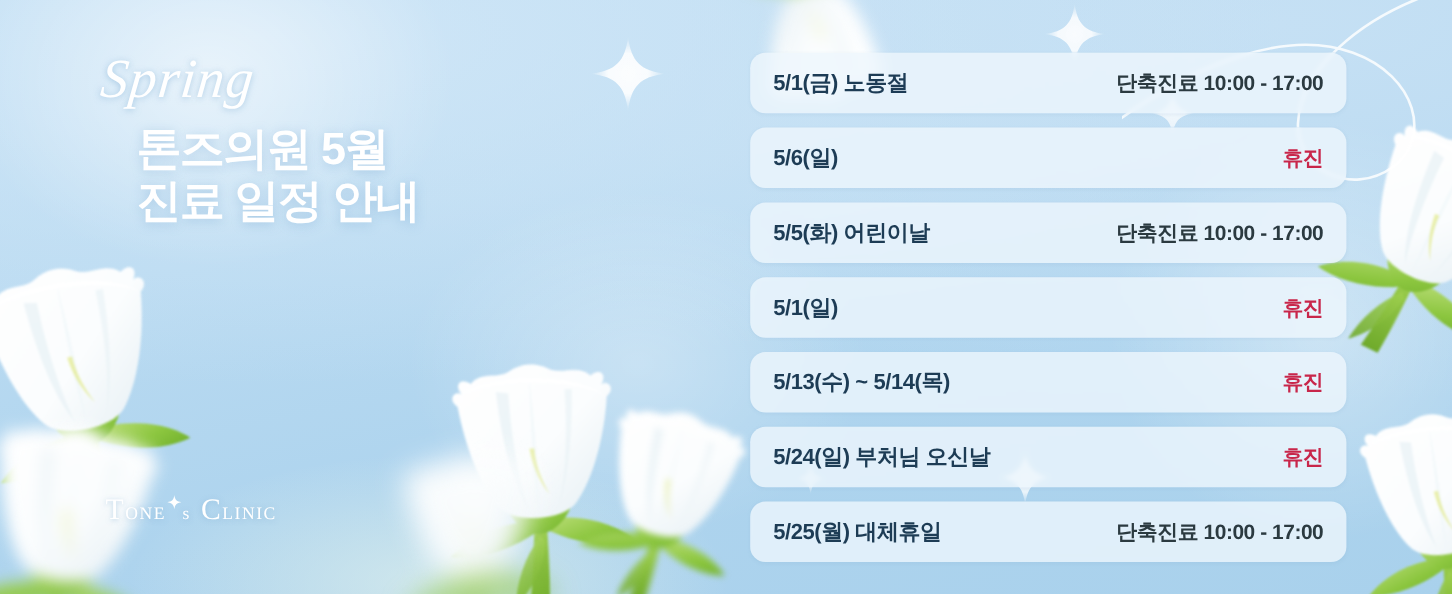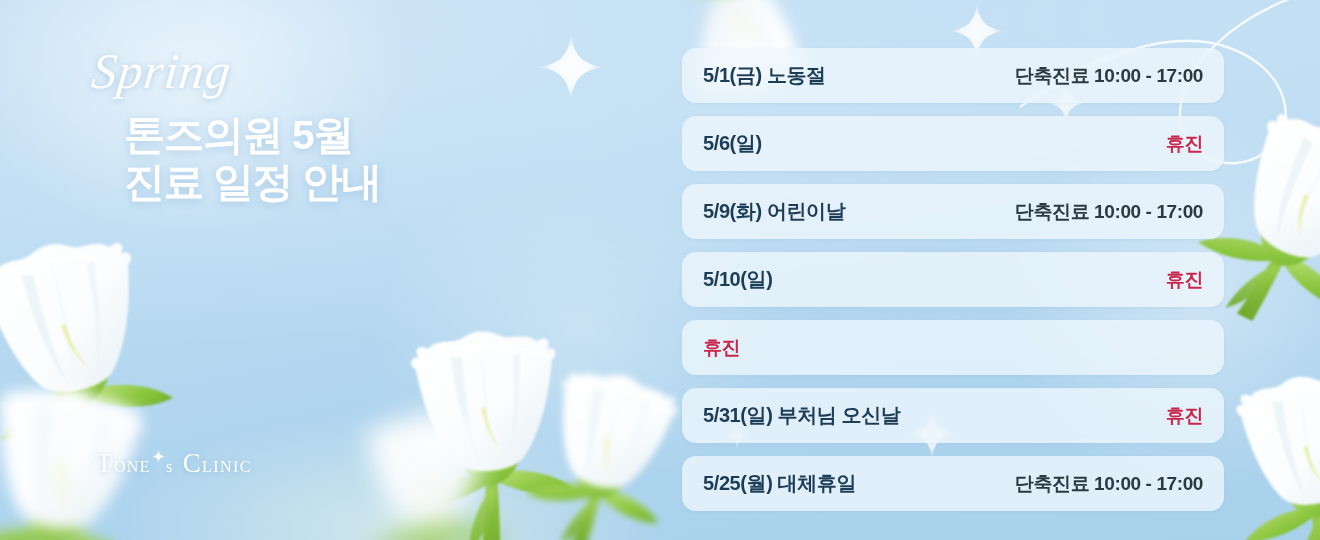--- a/index.html
+++ b/index.html
@@ -484,32 +484,33 @@
   <div class="schedule" id="schedule-list">
       <div class="schedule-row">
         <span class="row-date">5/1(금) 노동절</span>
         <span class="row-status short">단축진료 10:00 - 17:00</span>
       </div>
       <div class="schedule-row">
         <span class="row-date">5/6(일)</span>
         <span class="row-status closed">휴진</span>
       </div>
       <div class="schedule-row">
-        <span class="row-date">5/9(화) 어린이날</span>
+        <span class="row-date">5/5(화) 어린이날</span>
         <span class="row-status short">단축진료 10:00 - 17:00</span>
       </div>
       <div class="schedule-row">
-        <span class="row-date">5/10(일)</span>
+        <span class="row-date">5/1(일)</span>
         <span class="row-status closed">휴진</span>
       </div>
       <div class="schedule-row">
+        <span class="row-date">5/13(수) ~ 5/14(목)</span>
         <span class="row-status closed">휴진</span>
       </div>
       <div class="schedule-row">
-        <span class="row-date">5/31(일) 부처님 오신날</span>
+        <span class="row-date">5/24(일) 부처님 오신날</span>
         <span class="row-status closed">휴진</span>
       </div>
       <div class="schedule-row">
         <span class="row-date">5/25(월) 대체휴일</span>
         <span class="row-status short">단축진료 10:00 - 17:00</span>
       </div>
     </div>
 
 </div>
 

